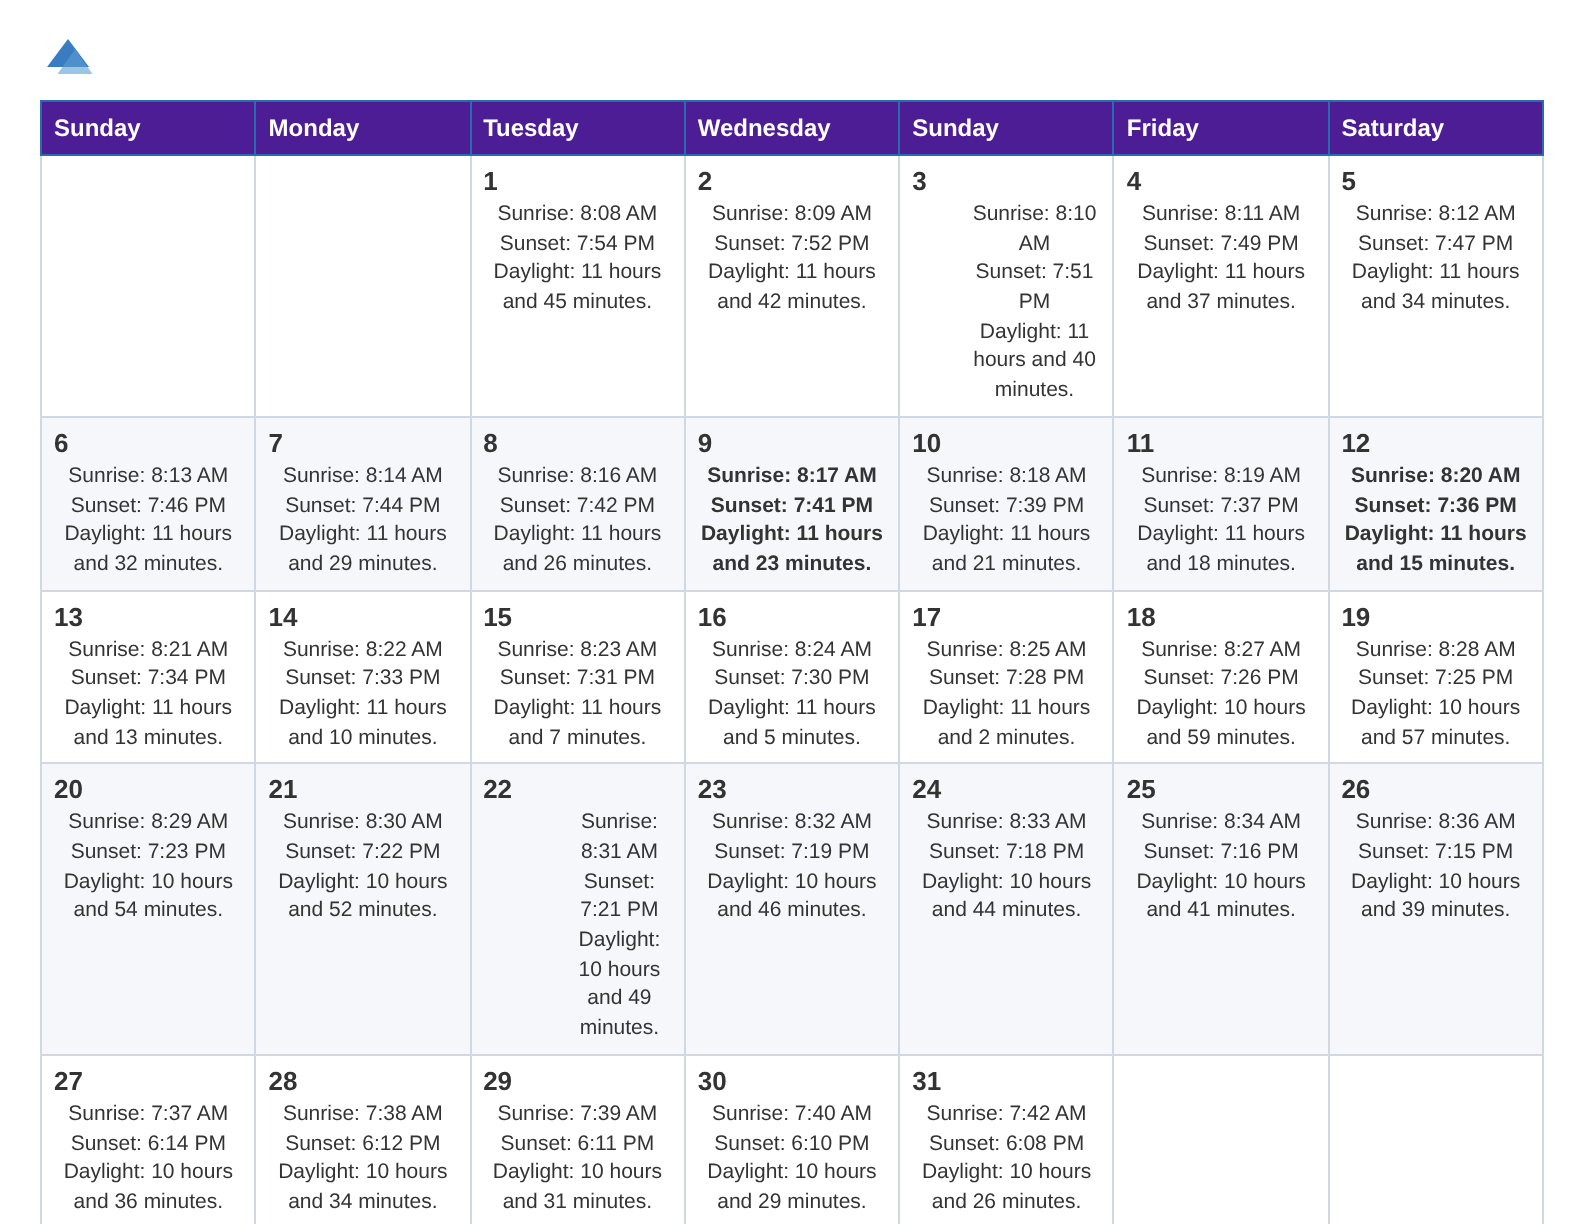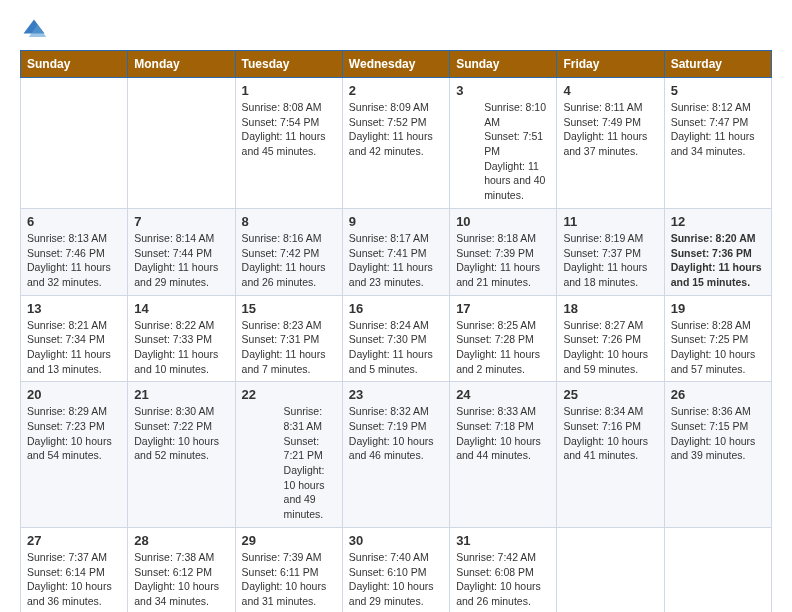--- a/index.html
+++ b/index.html
@@ -44,21 +44,21 @@
       font-size: 14px;
       color: #555;
       margin-top: 2px;
     }
     table {
       width: 100%;
       border-collapse: collapse;
       font-size: 11px;
     }
     thead th {
-      background-color: #a16207;
+      background-color: #4c1d95;
       color: #fff;
       text-align: left;
       padding: 6px 6px;
       font-size: 12px;
       font-weight: bold;
       border: 1px solid #2a6aaf;
     }
     tbody td {
       border: 1px solid #d0d8e4;
       vertical-align: top;
@@ -74,20 +74,21 @@
       font-weight: bold;
       font-size: 13px;
       display: block;
       margin-bottom: 2px;
       color: #333;
     }
     .day-info {
       color: #333;
       font-size: 10.5px;
       line-height: 1.4;
+      text-align: center;
     }
     .empty-cell {
       background: #fff !important;
     }
   </style>
 </head>
 <body>
 
 <div class="header">
   <div class="logo">
@@ -167,21 +168,21 @@
 Daylight: 11 hours and 29 minutes.</div>
         </td>
         <td>
           <span class="day-num">8</span>
           <div class="day-info" style="white-space: pre-line;">Sunrise: 8:16 AM
 Sunset: 7:42 PM
 Daylight: 11 hours and 26 minutes.</div>
         </td>
         <td>
           <span class="day-num">9</span>
-          <div class="day-info" style="white-space: pre-line;">Sunrise: 8:17 AM
+          <div class="day-info" style="white-space: pre-line; font-weight: bold;">Sunrise: 8:17 AM
 Sunset: 7:41 PM
 Daylight: 11 hours and 23 minutes.</div>
         </td>
         <td>
           <span class="day-num">10</span>
           <div class="day-info" style="white-space: pre-line;">Sunrise: 8:18 AM
 Sunset: 7:39 PM
 Daylight: 11 hours and 21 minutes.</div>
         </td>
         <td>

